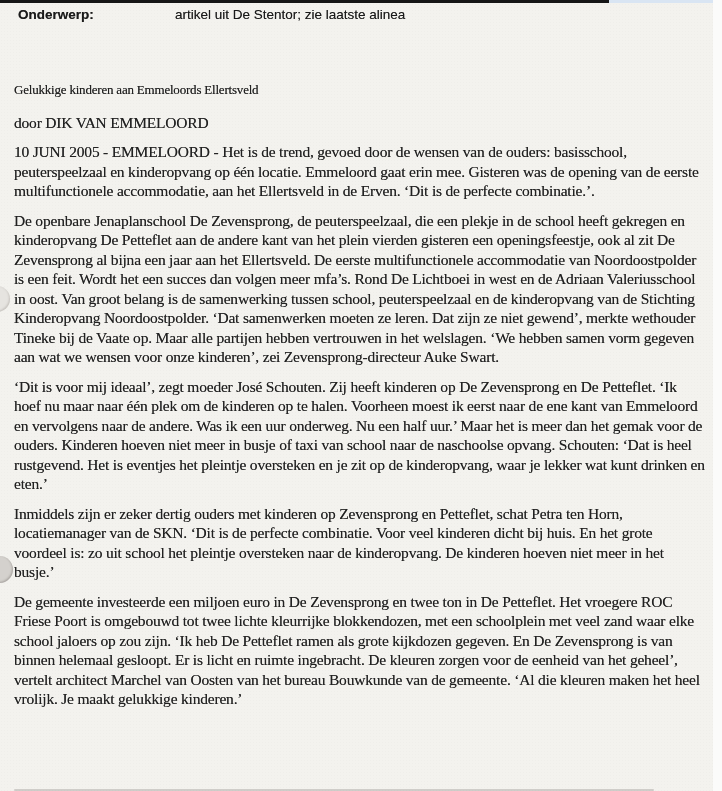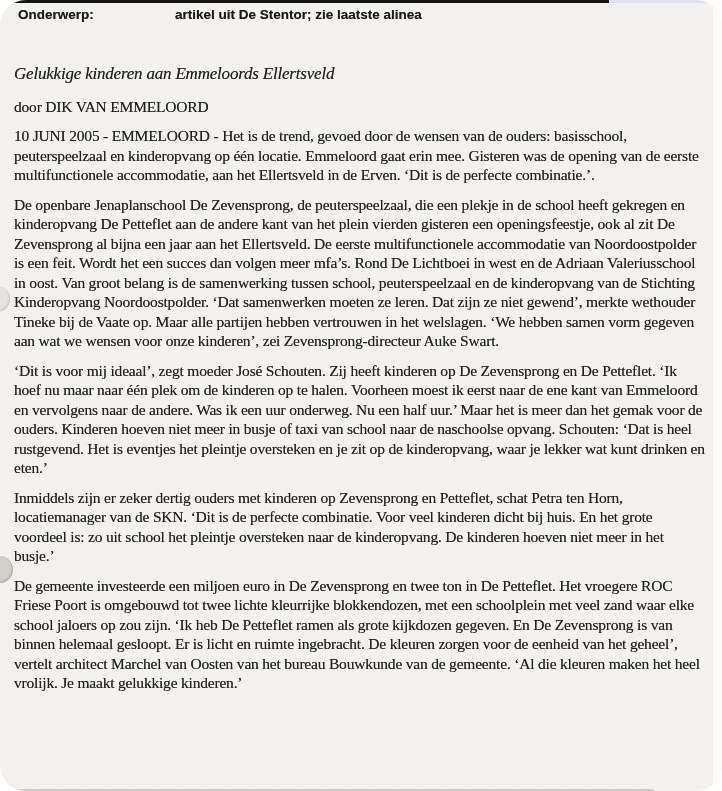--- a/index.html
+++ b/index.html
@@ -11,21 +11,20 @@
   .page {
     position: relative;
     width: 722px;
     height: 791px;
     background-color: #f3f2ee;
     background-image: radial-gradient(rgba(60,55,50,0.018) 1px, transparent 1px);
     background-size: 3px 3px;
     overflow: hidden;
     font-family: "Liberation Serif", serif;
     color: #212121;
-    border-radius: 26px;
   }
   
   .scan-topline {
     position: absolute;
     top: 0; left: 0;
     width: 609px; height: 3px;
     background: #161616;
   }
   .scan-topline-right {
     position: absolute;
@@ -71,36 +70,35 @@
     font-size: 13.5px;
     color: #1a1a1a;
     text-shadow: 0 0 0.5px rgba(40,40,40,0.6);
   }
   .header-label {
     font-weight: bold;
     width: 157px;
     flex: 0 0 157px;
   }
   .header-value {
-    font-weight: bold;
+    font-weight: normal;
   }
   
   .article {
     position: relative;
     padding: 0 16px 0 14px;
     font-size: 15.5px;
     letter-spacing: -0.2px;
     line-height: 19.5px;
     text-shadow: 0 0 0.5px rgba(45,45,45,0.65);
   }
   .article-title {
-    margin: 42px 0 0 0;
-    font-size: 17px;
+    margin: 58px 0 0 0;
+    font-size: 13px;
     font-weight: normal;
-    font-style: italic;
   }
   .article-byline {
     margin: 13px 0 0 0;
   }
   .article p.body-par {
     margin: 10px 0 0 0;
   }
 </style>
 </head>
 <body>

